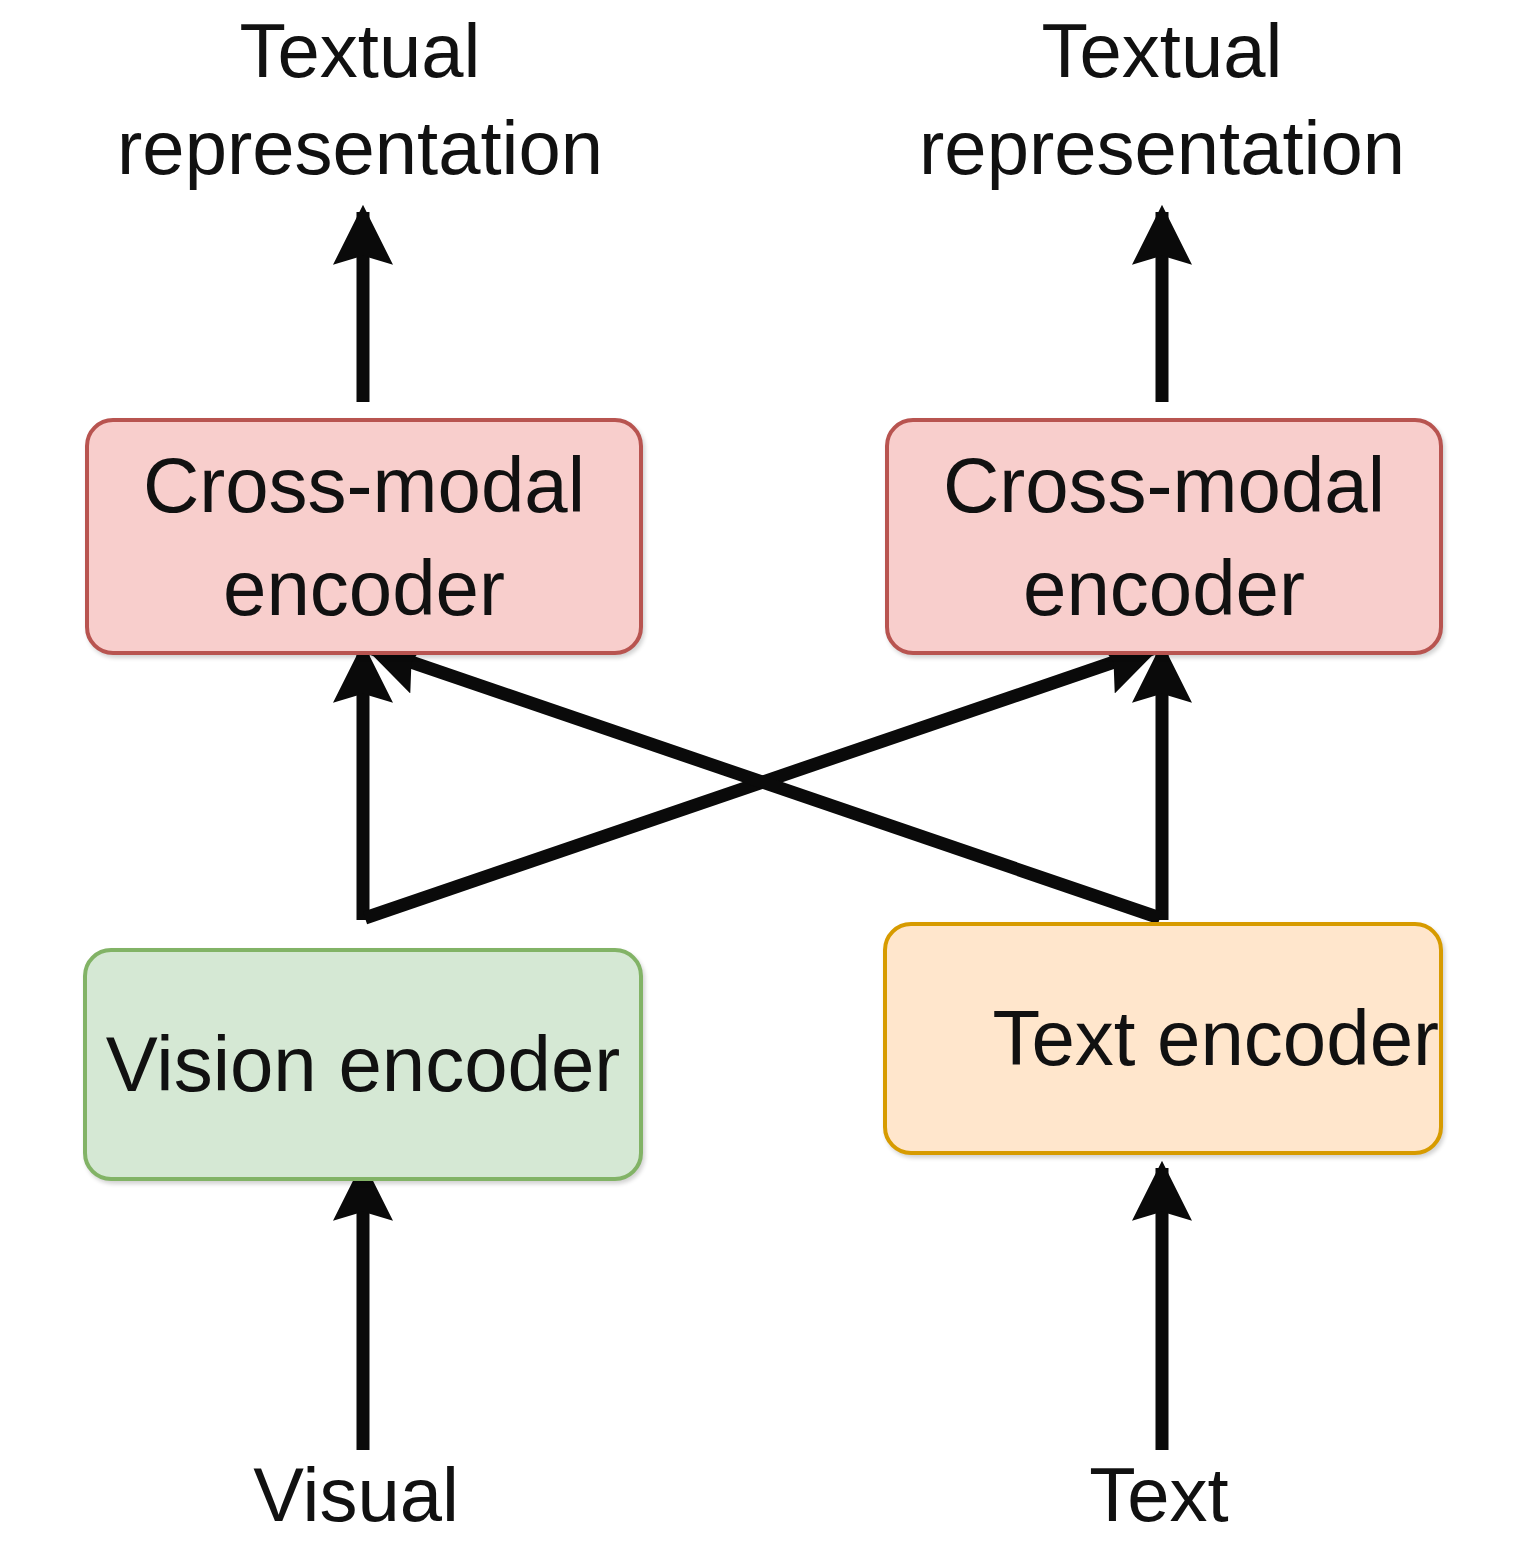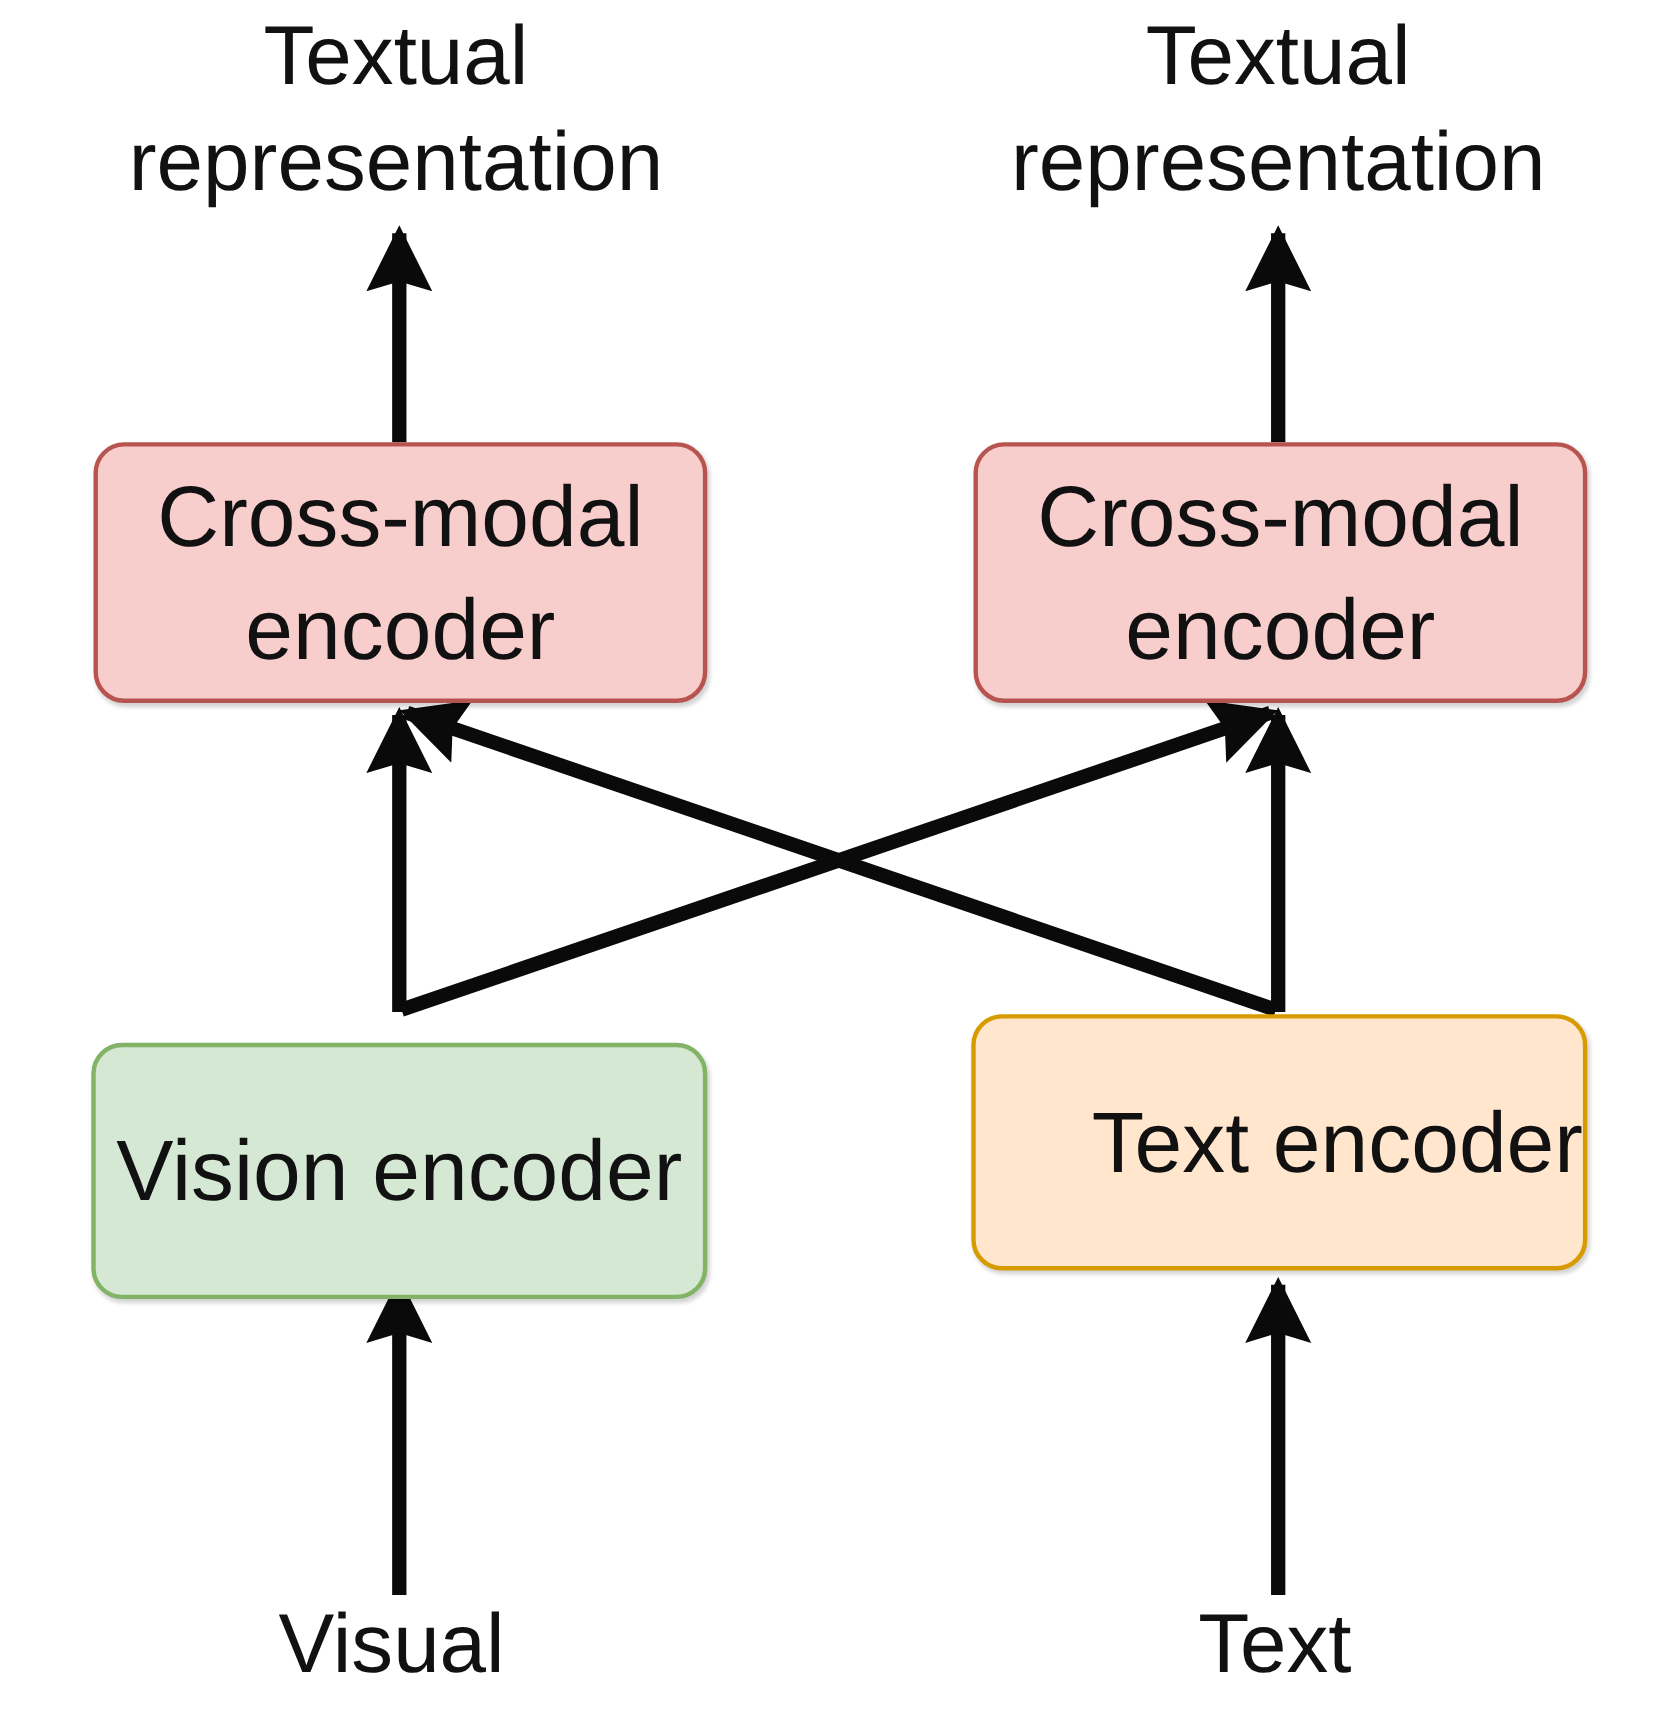--- a/index.html
+++ b/index.html
@@ -16,21 +16,21 @@
   #label-textual{left:842px;top:2px;width:640px;}
   .bottom-label{position:absolute;text-align:center;font-size:76px;line-height:80px;color:var(--text,#111);}
   #label-vision{left:156px;top:1455px;width:400px;}
   #label-text{left:959px;top:1455px;width:400px;}
   .box{
     position:absolute;display:flex;align-items:center;justify-content:center;
     text-align:center;border-radius:28px;font-size:78px;line-height:103px;
     border:4px solid #000;box-sizing:border-box;
     box-shadow:2px 3px 4px rgba(0,0,0,0.18);color:var(--text,#111);
   }
-  .box.pink{background:var(--box-pink-fill,#f8cecc);border-color:var(--box-pink-border,#b85450);}
+  .box.pink{background:var(--box-pink-fill,#f8cecc);border-color:var(--box-pink-border,#b85450);margin-top:16px;}
   .box.green{background:var(--box-green-fill,#d5e8d4);border-color:var(--box-green-border,#82b366);margin-top:26px;}
   .box.orange{background:var(--box-orange-fill,#ffe6cc);border-color:var(--box-orange-border,#d79b00);justify-content:flex-end;}
   #box-cm-left{left:85px;top:402px;width:558px;height:237px;}
   #box-cm-right{left:885px;top:402px;width:558px;height:237px;}
   #box-vision{left:83px;top:922px;width:560px;height:233px;}
   #box-text{left:883px;top:922px;width:560px;height:233px;}
   .box .lbl{padding:0 6px;}
   .box.oneline .lbl{white-space:nowrap;padding:0;}
   svg.arrows{position:absolute;left:0;top:0;pointer-events:none;}
   .arrow{stroke:var(--arrow,#0a0a0a);stroke-width:13;fill:none;}

